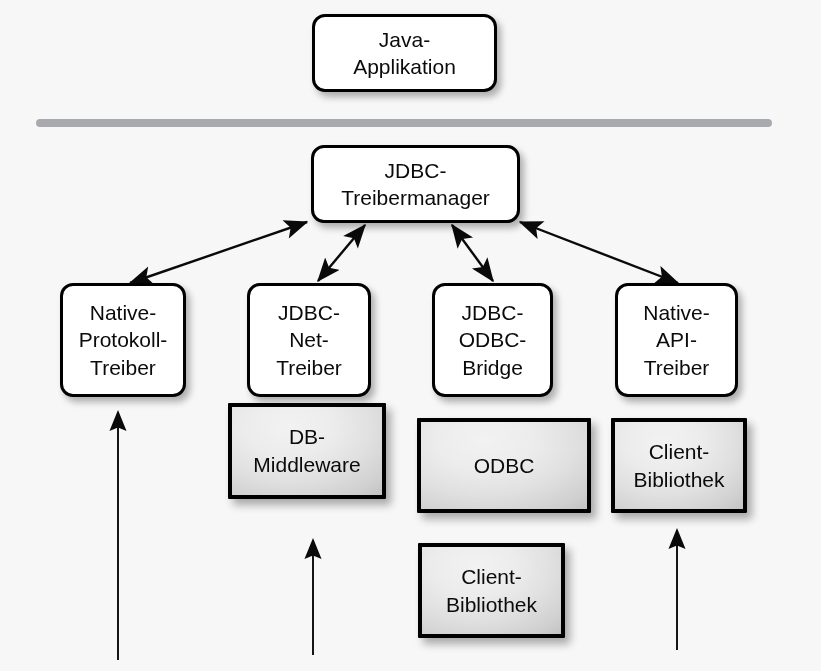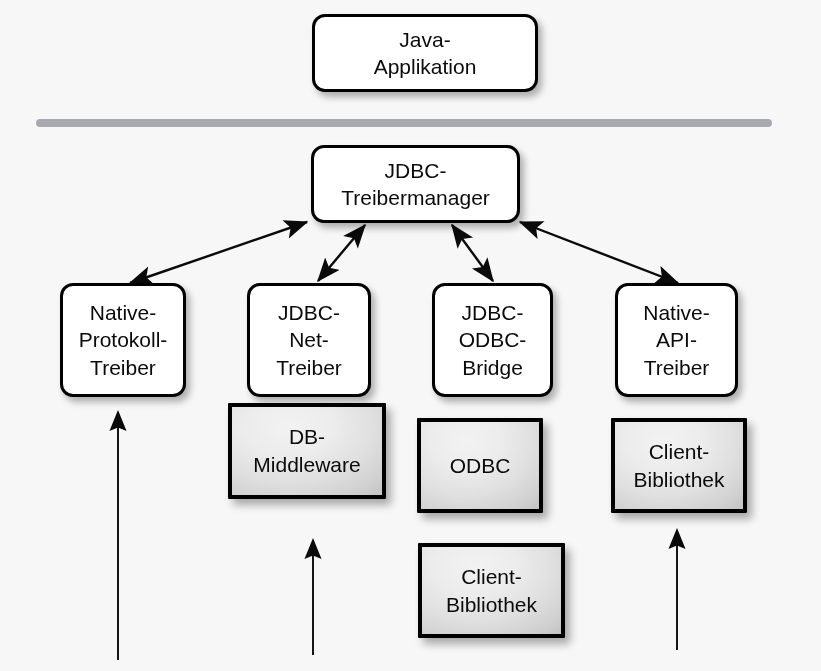--- a/index.html
+++ b/index.html
@@ -128,21 +128,21 @@
         <line x1="365" y1="225" x2="318" y2="281" stroke="#0a0a0a" stroke-width="2.4" marker-end="url(#arrowEnd)" marker-start="url(#arrowStart)"></line>
         <line x1="452" y1="225" x2="493" y2="281" stroke="#0a0a0a" stroke-width="2.4" marker-end="url(#arrowEnd)" marker-start="url(#arrowStart)"></line>
         <line x1="520" y1="222" x2="678" y2="283" stroke="#0a0a0a" stroke-width="2.4" marker-end="url(#arrowEnd)" marker-start="url(#arrowStart)"></line>
         <line x1="118" y1="660" x2="118" y2="412" stroke="#0a0a0a" stroke-width="1.9" marker-end="url(#arrowThinEnd)"></line>
         <line x1="313" y1="655" x2="313" y2="540" stroke="#0a0a0a" stroke-width="1.9" marker-end="url(#arrowThinEnd)"></line>
         <line x1="677" y1="650" x2="677" y2="530" stroke="#0a0a0a" stroke-width="1.9" marker-end="url(#arrowThinEnd)"></line>
       </g>
   </svg>
 
   <div id="node-layer">
-      <div class="node" style="left: 312px; top: 14px; width: 226px; height: 78px;">
+      <div class="node" style="left: 312px; top: 14px; width: 185px; height: 78px;">
         <span class="node-label">Java-
 Applikation</span>
       </div>
       <div class="node" style="left: 311px; top: 145px; width: 209px; height: 78px;">
         <span class="node-label">JDBC-
 Treibermanager</span>
       </div>
       <div class="node" style="left: 60px; top: 283px; width: 126px; height: 114px;">
         <span class="node-label">Native-
 Protokoll-
@@ -160,21 +160,21 @@
       </div>
       <div class="node" style="left: 615px; top: 283px; width: 123px; height: 114px;">
         <span class="node-label">Native-
 API-
 Treiber</span>
       </div>
       <div class="gbox" style="left: 228px; top: 403px; width: 158px; height: 96px;">
         <span class="node-label">DB-
 Middleware</span>
       </div>
-      <div class="gbox" style="left: 417px; top: 418px; width: 126px; height: 95px;">
+      <div class="gbox" style="left: 417px; top: 418px; width: 174px; height: 95px;">
         <span class="node-label">ODBC</span>
       </div>
       <div class="gbox" style="left: 611px; top: 418px; width: 136px; height: 95px;">
         <span class="node-label">Client-
 Bibliothek</span>
       </div>
       <div class="gbox" style="left: 418px; top: 543px; width: 147px; height: 95px;">
         <span class="node-label">Client-
 Bibliothek</span>
       </div>

